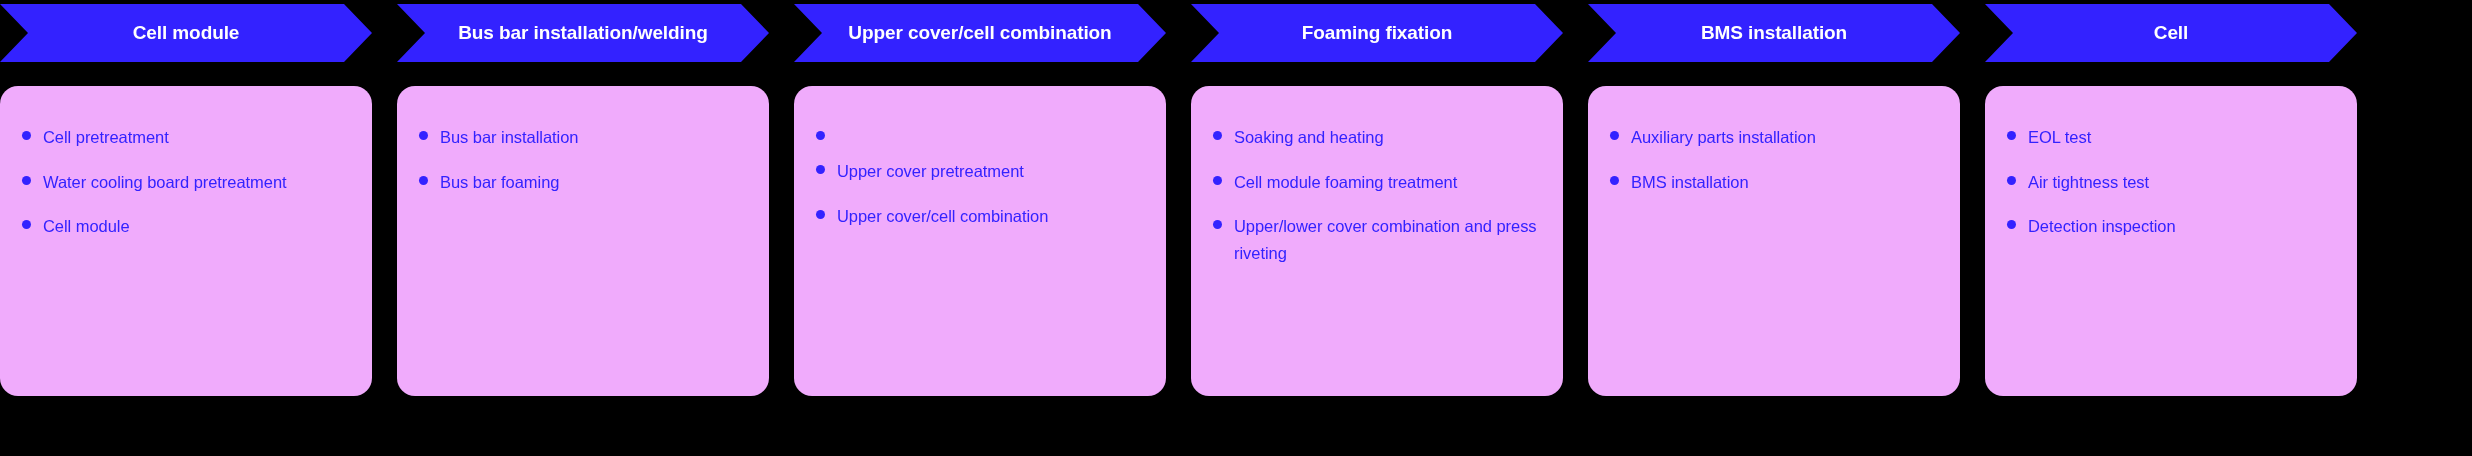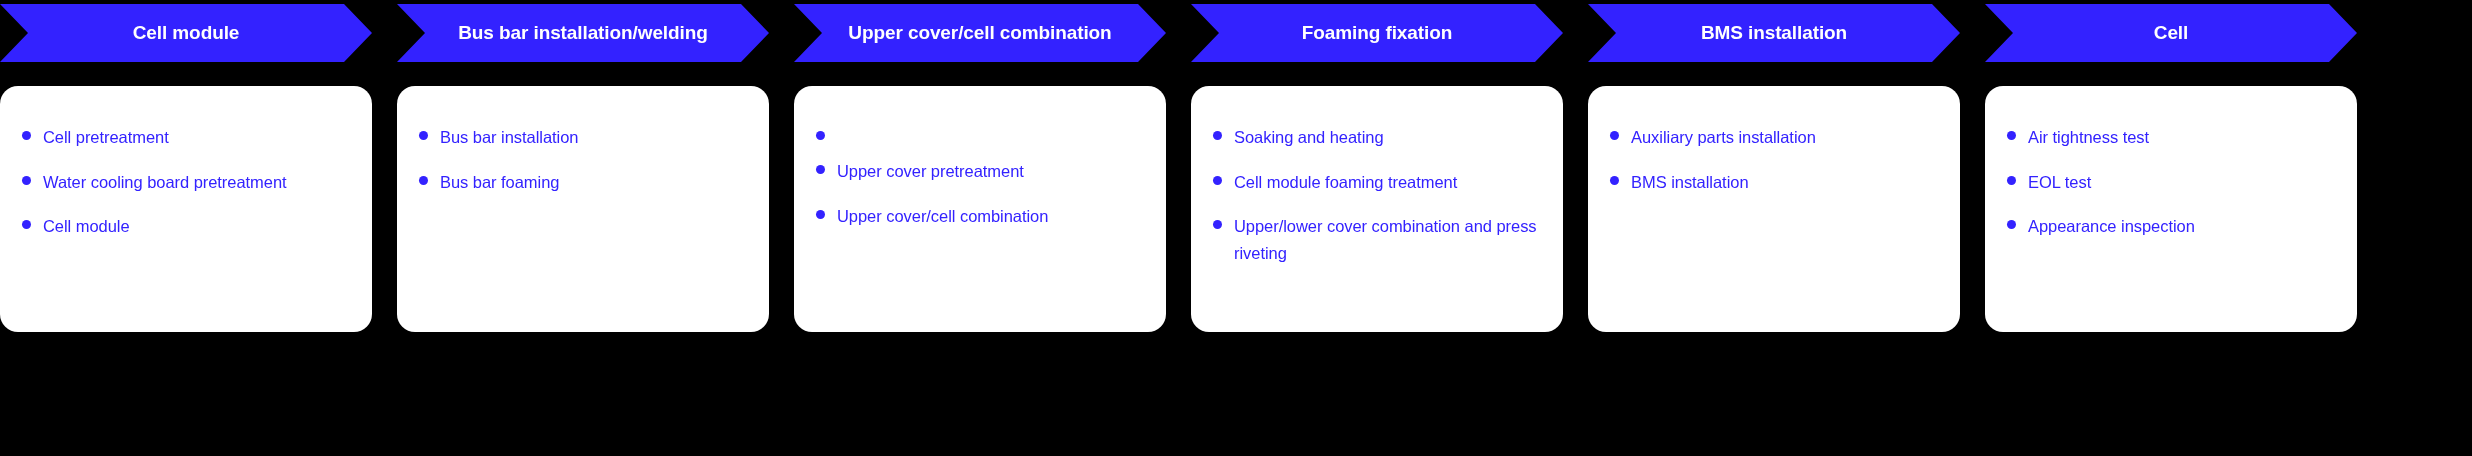--- a/index.html
+++ b/index.html
@@ -16,21 +16,21 @@
     height:456px;
     display:flex;
     flex-direction:row;
     align-items:flex-start;
     gap:25px;
     padding:0 0 0 0;
   }
   .stage {
     position:relative;
     width:372px;
-    height:332px;
+    height:396px;
     flex:0 0 372px;
     display:flex;
     flex-direction:column;
     align-items:stretch;
   }
   
   .banner {
     position:relative;
     height:58px;
     margin-top:4px;
@@ -49,21 +49,21 @@
     clip-path: polygon(0 0, calc(100% - 28px) 0, 100% 50%, calc(100% - 28px) 100%, 0 100%, 28px 50%);
   }
   .stage.first .banner {
     -webkit-clip-path: polygon(0 0, calc(100% - 28px) 0, 100% 50%, calc(100% - 28px) 100%, 0 100%, 28px 50%);
     clip-path: polygon(0 0, calc(100% - 28px) 0, 100% 50%, calc(100% - 28px) 100%, 0 100%, 28px 50%);
   }
   .banner-label { display:block; }
   
   .card {
     margin-top:24px;
-    background:#ffffff;
+    background:#f0abfc;
     border-radius:18px;
     flex:1 1 auto;
     padding:38px 22px 20px 22px;
     overflow:hidden;
   }
   .bullets { list-style:none; }
   .bullet-row {
     display:flex;
     align-items:flex-start;
     margin-bottom:18px;
@@ -187,26 +187,26 @@
       </div>
     </div>
     <div class="stage">
       <div class="banner">
         <span class="banner-label">Cell</span>
       </div>
       <div class="card">
         <ul class="bullets">
           <li class="bullet-row">
             <span class="bullet-dot"></span>
+            <span class="bullet-text">EOL test</span>
+          </li>
+          <li class="bullet-row">
+            <span class="bullet-dot"></span>
             <span class="bullet-text">Air tightness test</span>
           </li>
           <li class="bullet-row">
             <span class="bullet-dot"></span>
-            <span class="bullet-text">EOL test</span>
-          </li>
-          <li class="bullet-row">
-            <span class="bullet-dot"></span>
-            <span class="bullet-text">Appearance inspection</span>
+            <span class="bullet-text">Detection inspection</span>
           </li>
         </ul>
       </div>
     </div>
   </div>
 
 </body></html>

